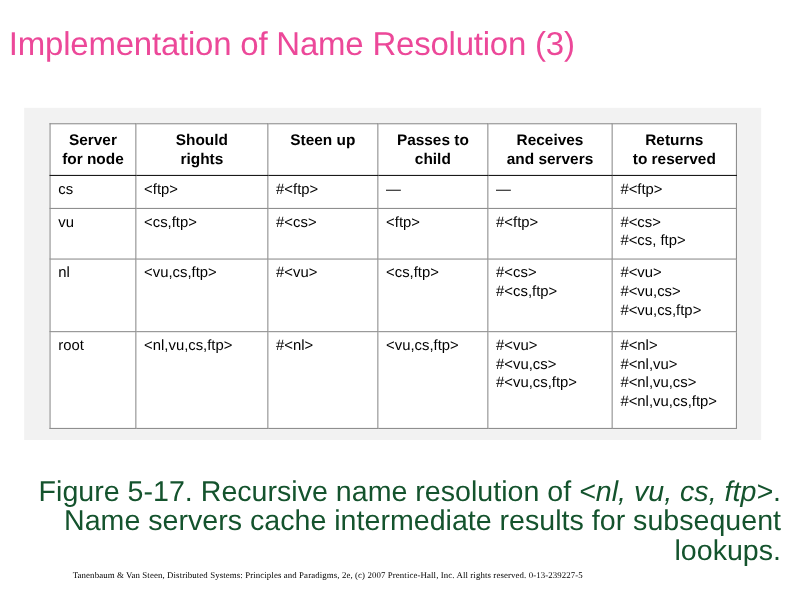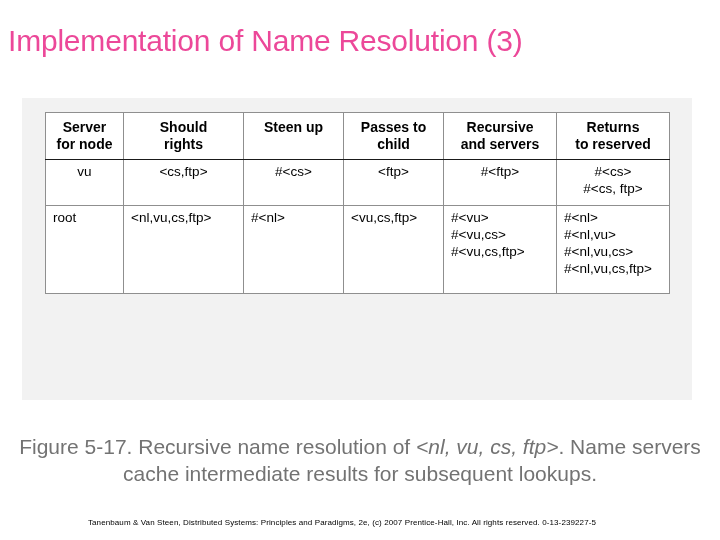--- a/index.html
+++ b/index.html
@@ -82,47 +82,47 @@
   
   col.c0 { width: 78px; }
   col.c1 { width: 120px; }
   col.c2 { width: 100px; }
   col.c3 { width: 100px; }
   col.c4 { width: 113px; }
   col.c5 { width: 113px; }
 
   
   tr.r-cs  td { height: 22px; }
-  tr.r-vu  td { height: 38px; text-align: center; }
+  tr.r-vu  td { height: 38px; }
   tr.r-nl  td { height: 58px; }
   tr.r-root td { height: 80px; }
 
   .cellline { display: block; }
 
   
   .caption {
     position: absolute;
     left: 10px;
     top: 433px;
     width: 700px;
-    text-align: center;
-    font-size: 21px;
+    text-align: right;
+    font-size: 26px;
     line-height: 27px;
-    color: #737373;
+    color: #14532d;
   }
   .caption i { font-style: italic; }
 
   
   .footer {
     position: absolute;
     left: 0;
     top: 517px;
     width: 596px;
-    text-align: right;
-    font-family: Liberation Sans, sans-serif;
+    text-align: center;
+    font-family: Liberation Serif, serif;
     font-size: 8px;
     line-height: 11px;
     color: #000000;
     letter-spacing: 0.1px;
   }
 </style>
 </head>
 <body>
 
 <div class="slide-title">Implementation of Name Resolution (3)</div>
@@ -150,43 +150,70 @@
           </th>
           <th>
             <span class="cellline">Steen up</span>
             <span class="cellline">&nbsp;</span>
           </th>
           <th>
             <span class="cellline">Passes to</span>
             <span class="cellline">child</span>
           </th>
           <th>
-            <span class="cellline">Recursive</span>
+            <span class="cellline">Receives</span>
             <span class="cellline">and servers</span>
           </th>
           <th>
             <span class="cellline">Returns</span>
             <span class="cellline">to reserved</span>
           </th>
         </tr>
       </thead>
       <tbody>
+        <tr class="r-cs">
+          <td>cs</td>
+          <td>&lt;ftp&gt;</td>
+          <td>#&lt;ftp&gt;</td>
+          <td>—</td>
+          <td>
+            <span class="cellline">—</span>
+          </td>
+          <td>
+            <span class="cellline">#&lt;ftp&gt;</span>
+          </td>
+        </tr>
         <tr class="r-vu">
           <td>vu</td>
           <td>&lt;cs,ftp&gt;</td>
           <td>#&lt;cs&gt;</td>
           <td>&lt;ftp&gt;</td>
           <td>
             <span class="cellline">#&lt;ftp&gt;</span>
           </td>
           <td>
             <span class="cellline">#&lt;cs&gt;</span>
             <span class="cellline">#&lt;cs, ftp&gt;</span>
           </td>
         </tr>
+        <tr class="r-nl">
+          <td>nl</td>
+          <td>&lt;vu,cs,ftp&gt;</td>
+          <td>#&lt;vu&gt;</td>
+          <td>&lt;cs,ftp&gt;</td>
+          <td>
+            <span class="cellline">#&lt;cs&gt;</span>
+            <span class="cellline">#&lt;cs,ftp&gt;</span>
+          </td>
+          <td>
+            <span class="cellline">#&lt;vu&gt;</span>
+            <span class="cellline">#&lt;vu,cs&gt;</span>
+            <span class="cellline">#&lt;vu,cs,ftp&gt;</span>
+          </td>
+        </tr>
         <tr class="r-root">
           <td>root</td>
           <td>&lt;nl,vu,cs,ftp&gt;</td>
           <td>#&lt;nl&gt;</td>
           <td>&lt;vu,cs,ftp&gt;</td>
           <td>
             <span class="cellline">#&lt;vu&gt;</span>
             <span class="cellline">#&lt;vu,cs&gt;</span>
             <span class="cellline">#&lt;vu,cs,ftp&gt;</span>
           </td>

